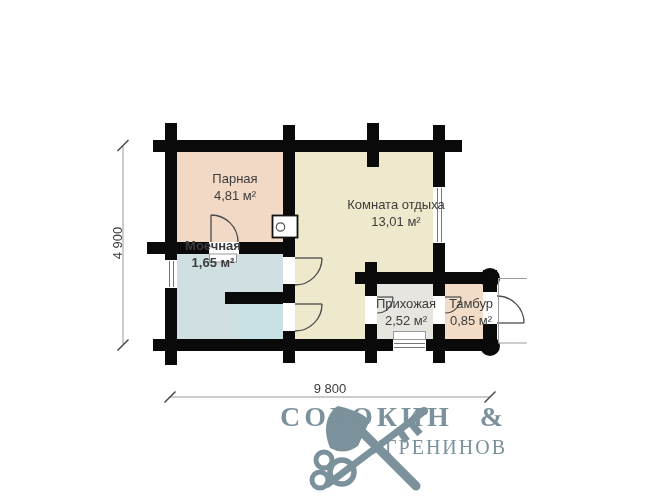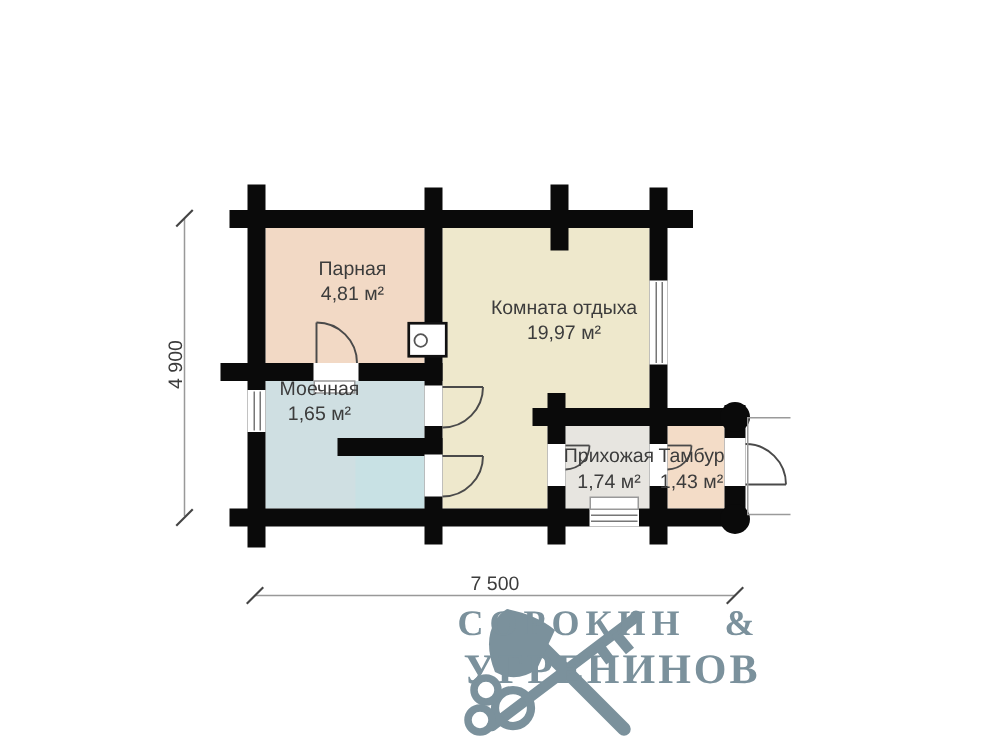--- a/index.html
+++ b/index.html
@@ -9,23 +9,23 @@
   .wall{position:absolute;background:#0a0a0a;}
   .opening{position:absolute;background:#ffffff;}
   .logend{position:absolute;width:20px;height:20px;border-radius:50%;background:#0a0a0a;}
   .overlay{position:absolute;left:0;top:0;pointer-events:none;}
   .label{position:absolute;transform:translate(-50%,0);text-align:center;white-space:nowrap;
          font-size:13px;line-height:17px;color:#3c3c3c;}
   .dim-label{position:absolute;font-size:13px;color:#3c3c3c;white-space:nowrap;}
   .dim-w{transform:translate(-50%,0);}
   .dim-h{transform:translate(-50%,-50%) rotate(-90deg);}
   .logo-text{position:absolute;right:20px;top:401px;text-align:right;color:#7b919c;}
-  .lt1{font-family:"Liberation Serif",serif;font-weight:bold;font-size:24px;line-height:31px;
+  .lt1{font-family:"Liberation Serif",serif;font-weight:bold;font-size:28px;line-height:31px;
        letter-spacing:4px;word-spacing:16px;}
-  .lt2{font-family:"Liberation Serif",serif;font-weight:bold;font-size:28px;line-height:30px;
+  .lt2{font-family:"Liberation Serif",serif;font-weight:normal;font-size:20px;line-height:30px;
        letter-spacing:2px;}
   .lt3{font-family:"Liberation Serif",serif;font-weight:normal;font-size:20px;line-height:26px;
        letter-spacing:3px;}
   .logo-icon{position:absolute;left:300px;top:398px;}
 </style>
 </head>
 <body>
 
 <div class="canvas">
 
@@ -128,38 +128,38 @@
         <path d="M117.5 350.5 L128.5 339.5"></path>
       <path d="M164.5 402.5 L175.5 391.5"></path>
         <path d="M484.5 402.5 L495.5 391.5"></path>
     </g>
   </svg>
 
   <div class="label" style="left:235px;top:170px;">
     <div>Парная</div>
     <div>4,81 м²</div>
   </div>
-  <div class="label" style="left:376px;top:196px;">
+  <div class="label" style="left:396px;top:196px;">
     <div>Комната отдыха</div>
-    <div>19,97 м²</div>
+    <div>13,01 м²</div>
   </div>
-  <div class="label" style="left:213px;top:250px;">
+  <div class="label" style="left:213px;top:237px;font-weight:bold;">
     <div>Моечная</div>
     <div>1,65 м²</div>
   </div>
   <div class="label" style="left:406px;top:295px;">
     <div>Прихожая</div>
-    <div>1,74 м²</div>
+    <div>2,52 м²</div>
   </div>
-  <div class="label" style="left:461px;top:295px;">
+  <div class="label" style="left:471px;top:295px;">
     <div>Тамбур</div>
-    <div>1,43 м²</div>
+    <div>0,85 м²</div>
   </div>
 
-  <div class="dim-label dim-w" style="left:330px;top:381px;">7 500</div>
+  <div class="dim-label dim-w" style="left:330px;top:381px;">9 800</div>
   <div class="dim-label dim-h" style="left:117px;top:243px;">4 900</div>
 
   <svg class="logo-icon" width="150" height="104" viewBox="0 0 150 104">
     <g fill="#7b919c" stroke="none">
       <path d="M48 20 L116 88" stroke="#7b919c" stroke-width="9" stroke-linecap="round"></path>
       <path d="M38 8 Q58 12 70 22 L58 48 Q44 58 30 50 Q22 30 30 16 Q34 10 38 8 Z"></path>
     </g>
     <g fill="none" stroke="#7b919c">
       <path d="M28 86 L122 15" stroke-width="7" stroke-linecap="round"></path>
       <circle cx="124" cy="13" r="4" fill="#7b919c" stroke="none"></circle>

